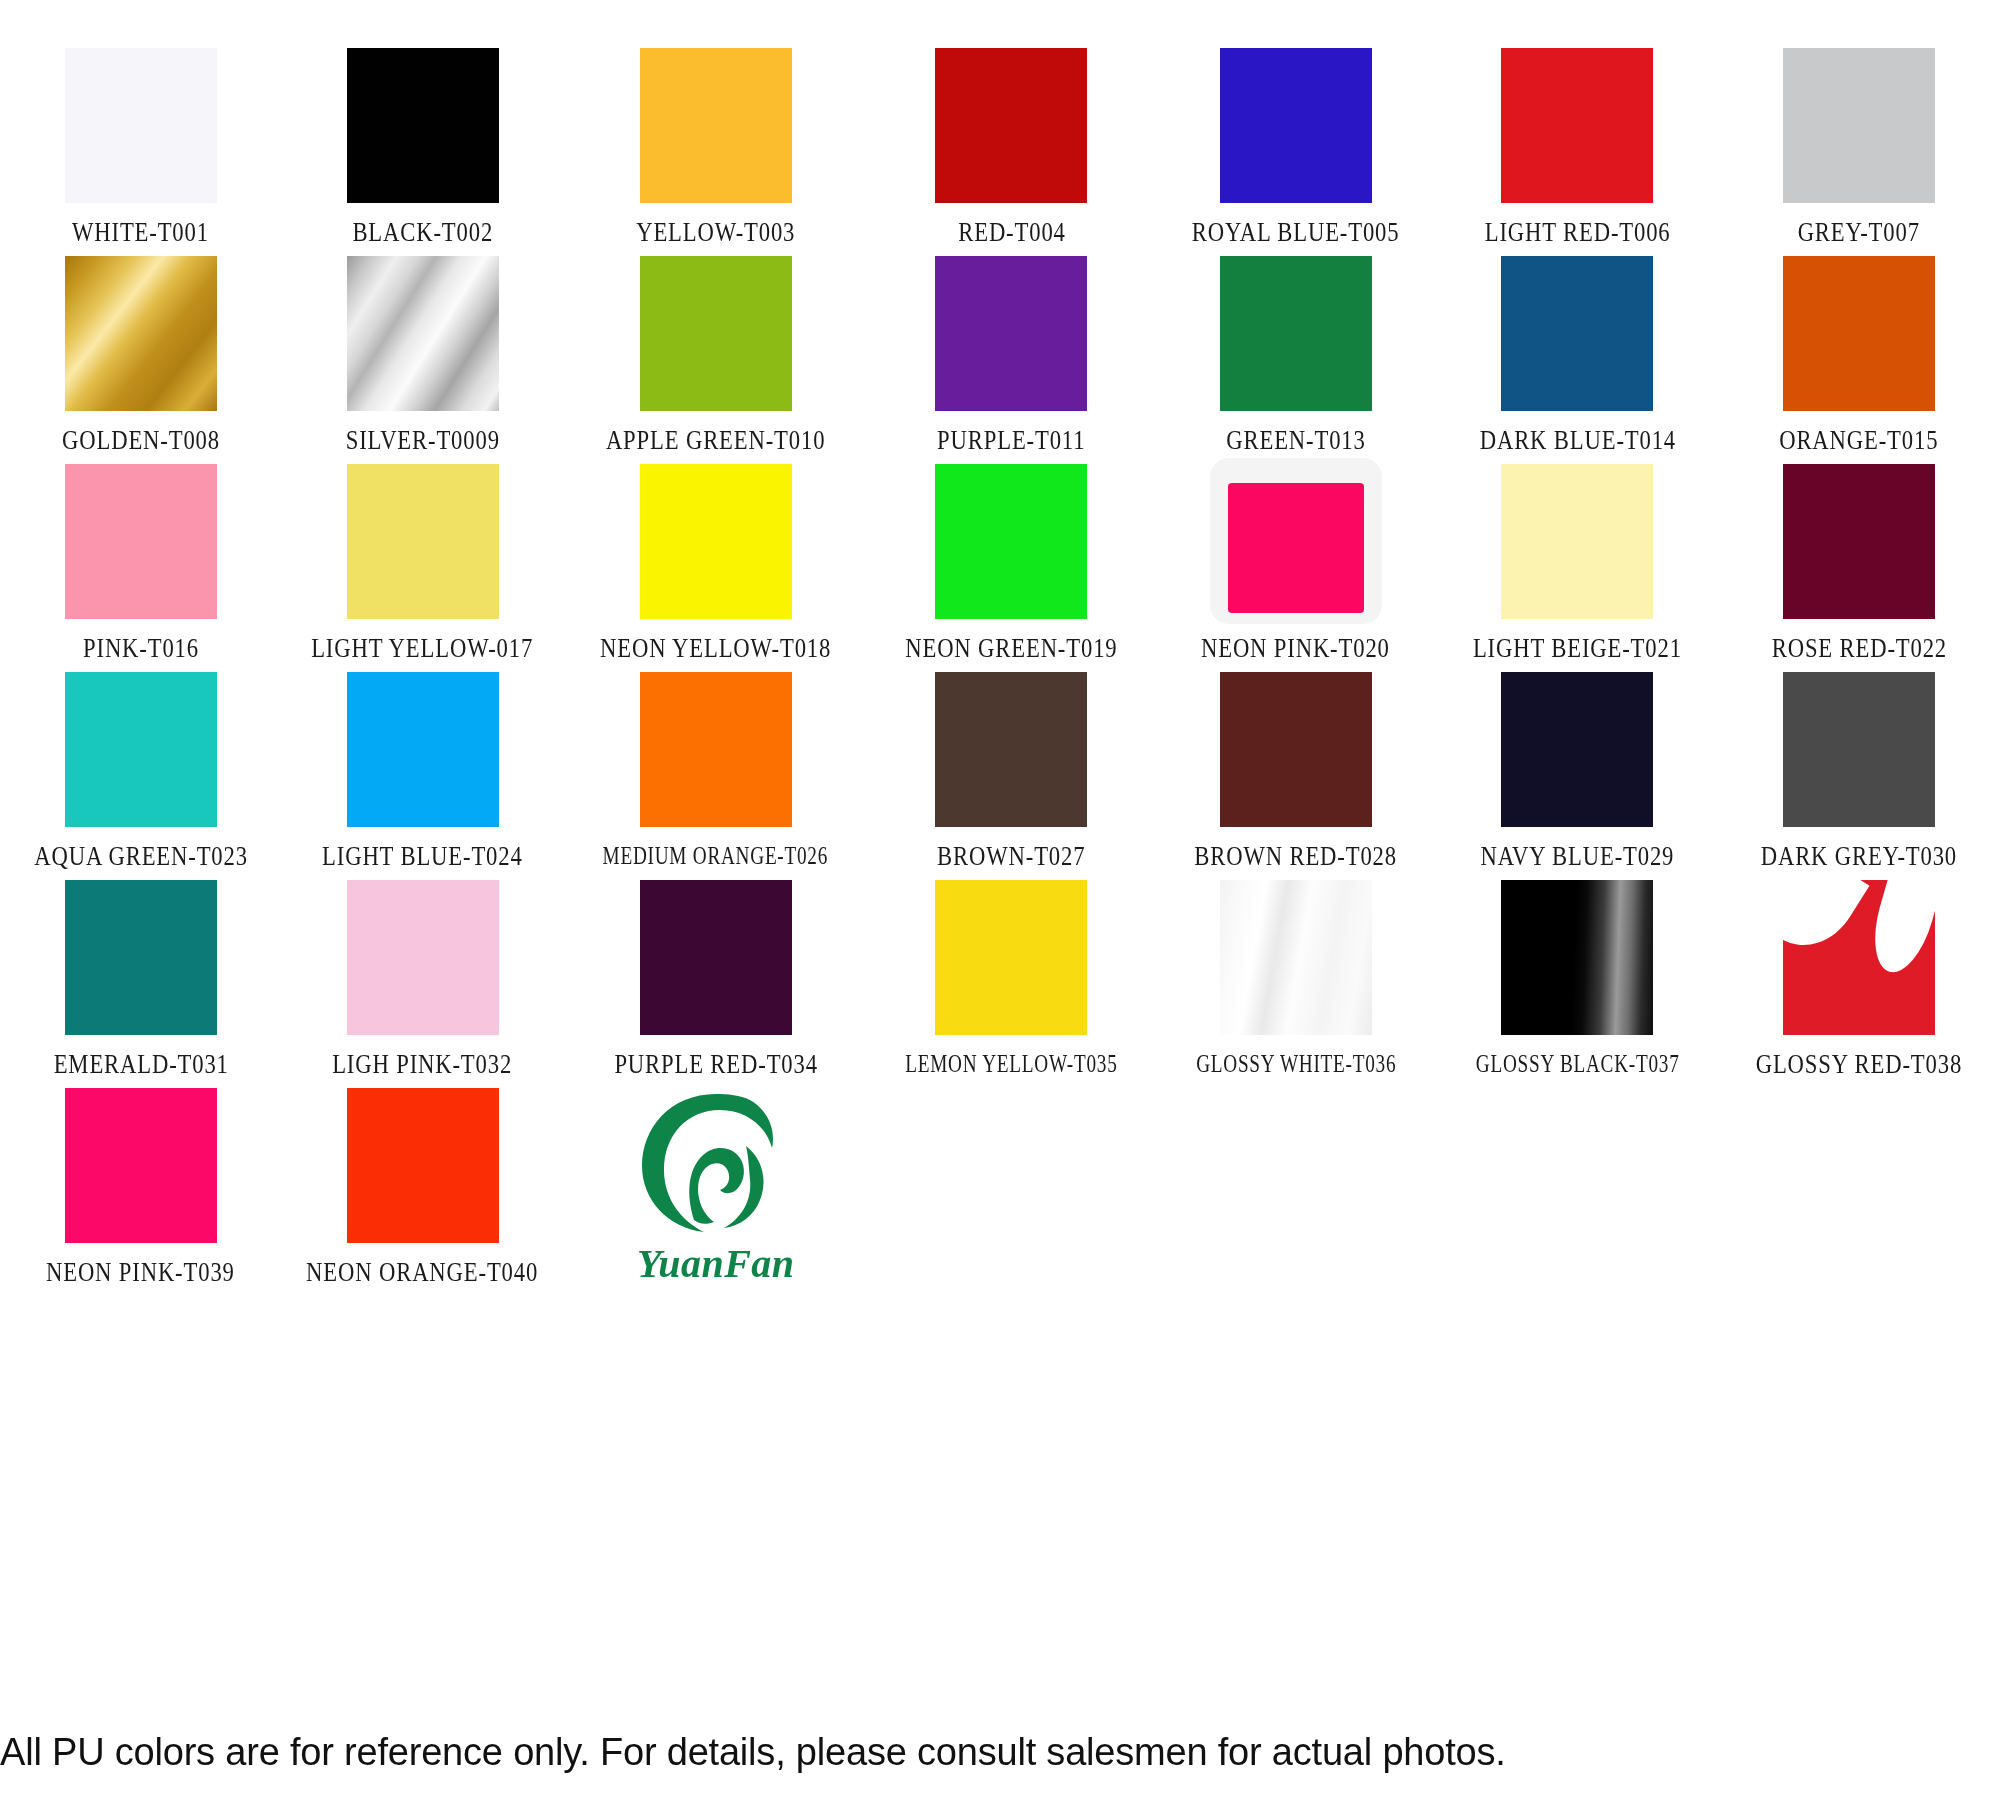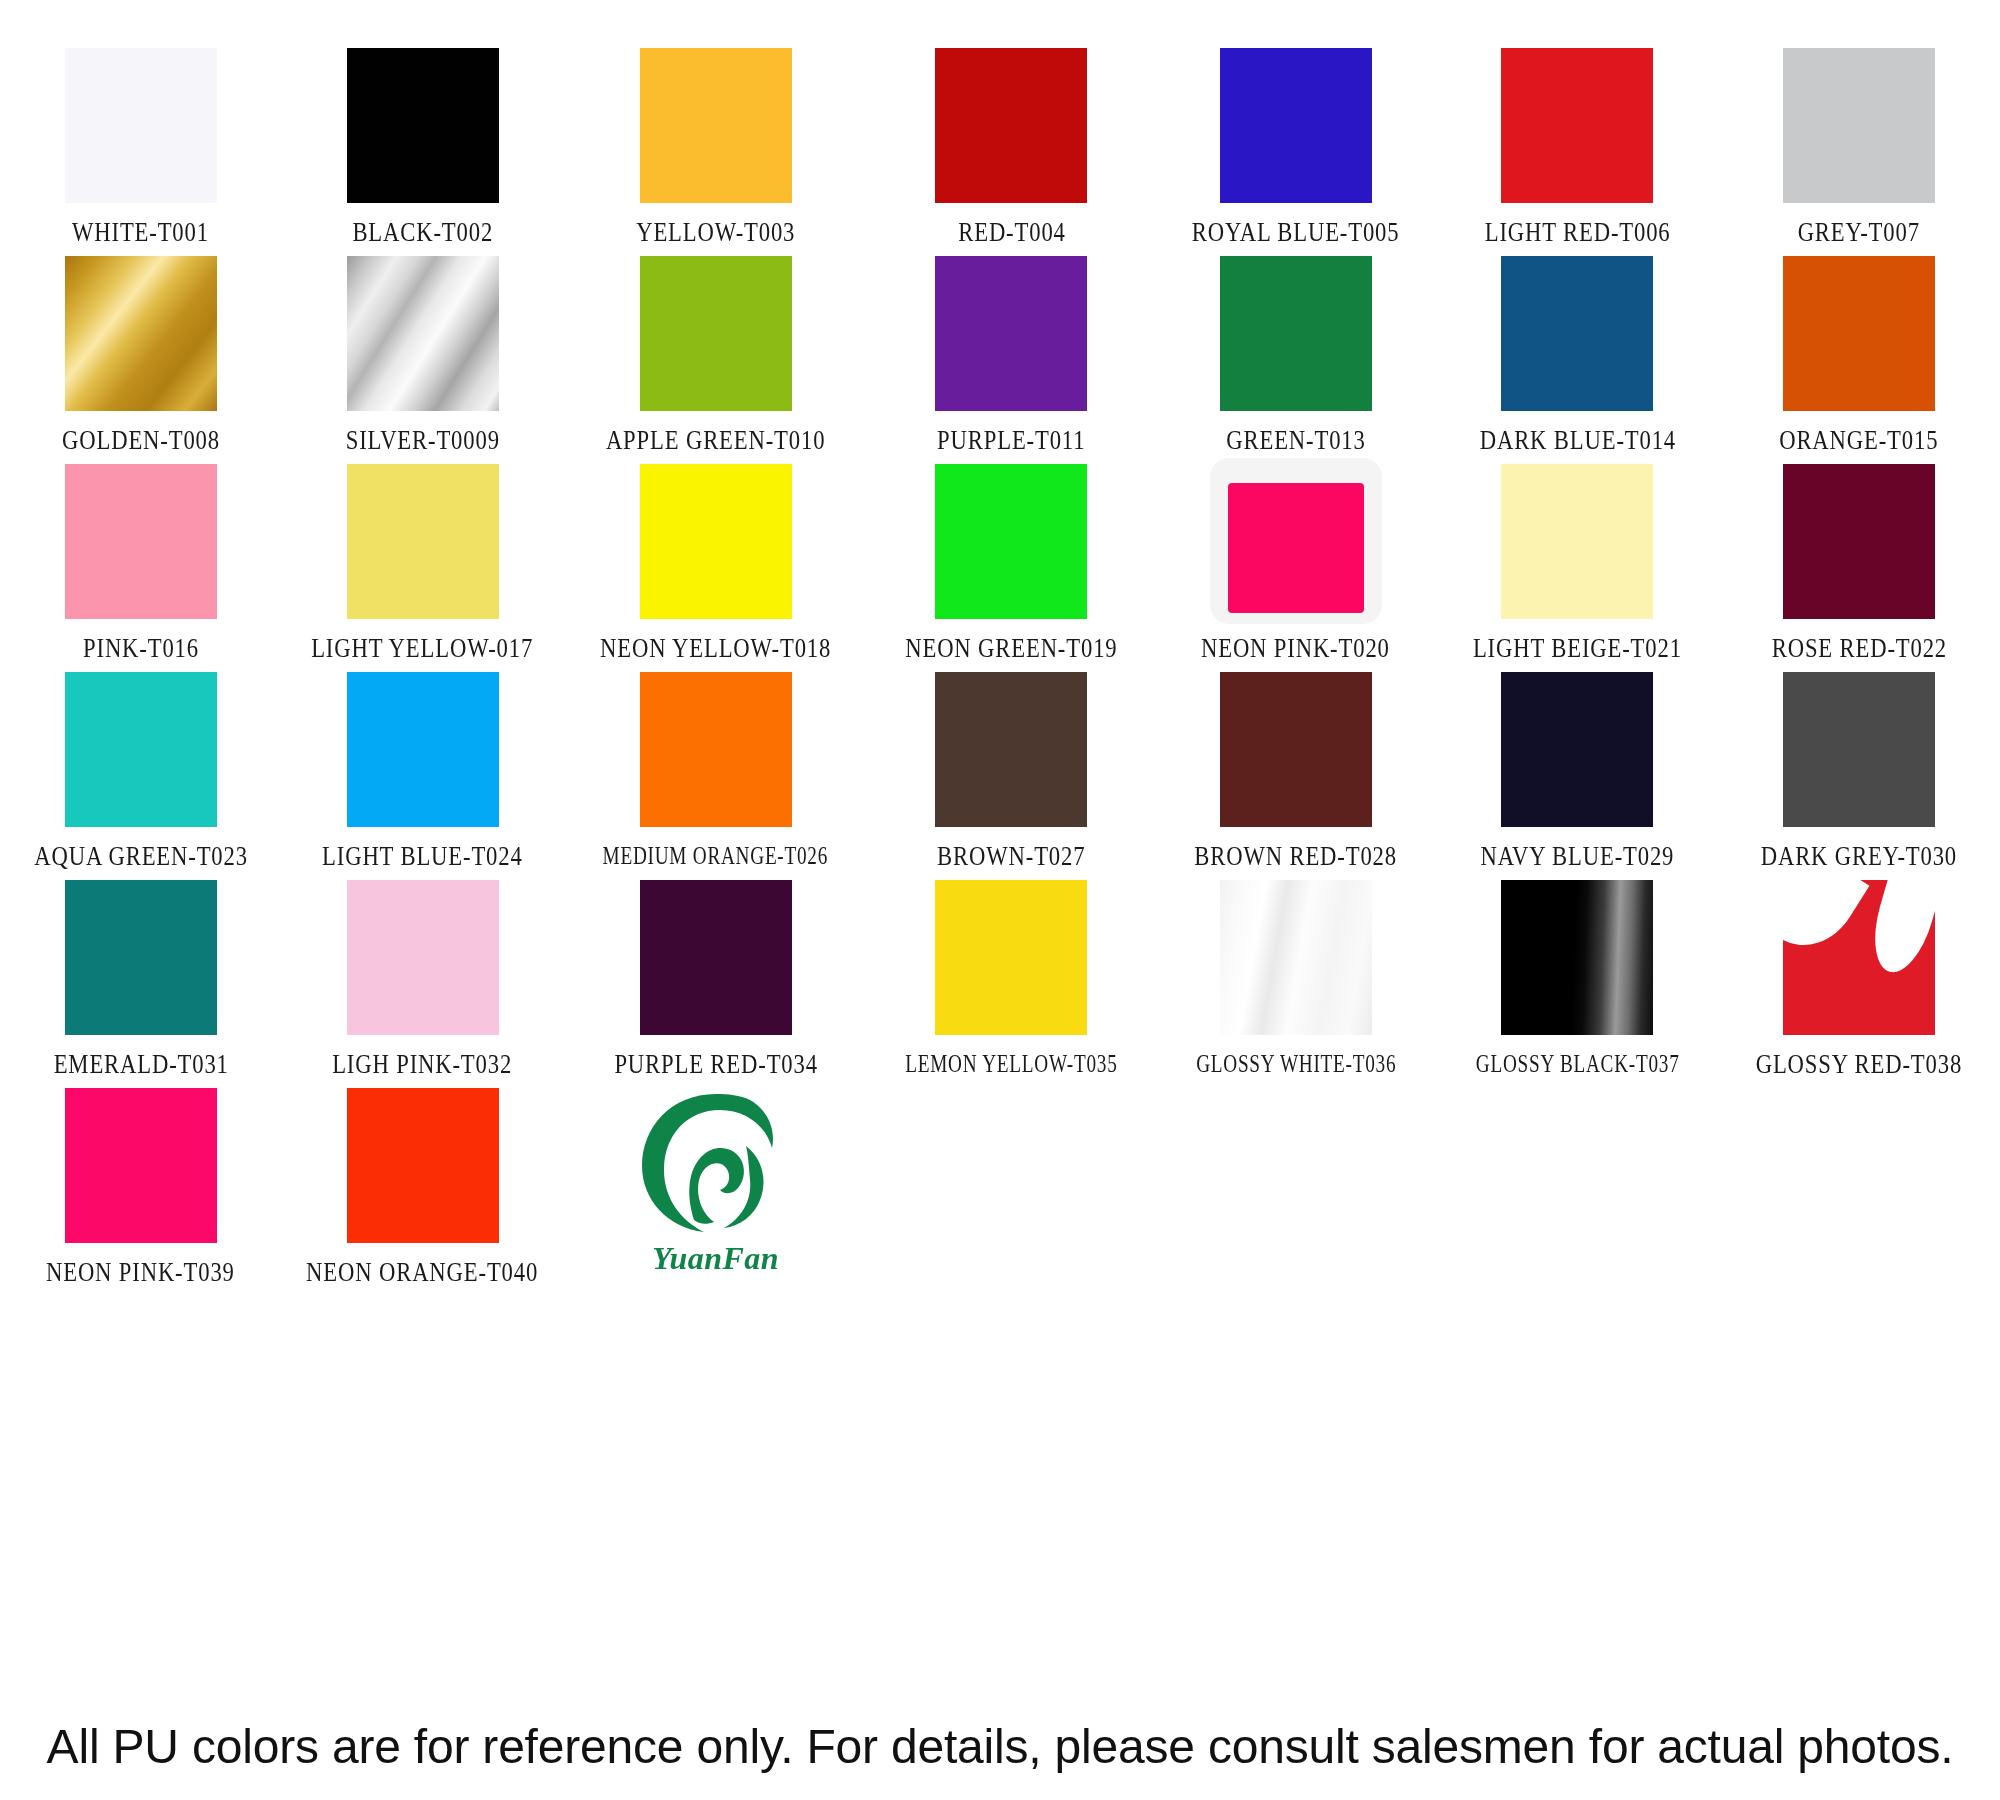--- a/index.html
+++ b/index.html
@@ -91,32 +91,32 @@
   }
   .logo-mark {
     width: 160px;
     height: 150px;
   }
   .logo-text {
     margin-top: 2px;
     font-family: "Liberation Serif", serif;
     font-style: italic;
     font-weight: bold;
-    font-size: 32px;
+    font-size: 40px;
     color: #0e8449;
     letter-spacing: 0.5px;
   }
   .footer {
     position: absolute;
     left: 0;
     bottom: 26px;
     width: 2000px;
-    text-align: center;
+    text-align: left;
     font-family: "Liberation Sans", sans-serif;
-    font-size: 48px;
+    font-size: 38px;
     color: #111111;
     letter-spacing: -0.2px;
   }
   
   .sheen-gold {
     background: linear-gradient(128deg,
       #a8750f 0%, #c79820 12%, #e6c558 26%, #fbe9a8 36%,
       #e2bd49 46%, #c08f1c 60%, #b07f12 74%, #d9ae38 88%, #a97512 100%);
   }
   .sheen-silver {

